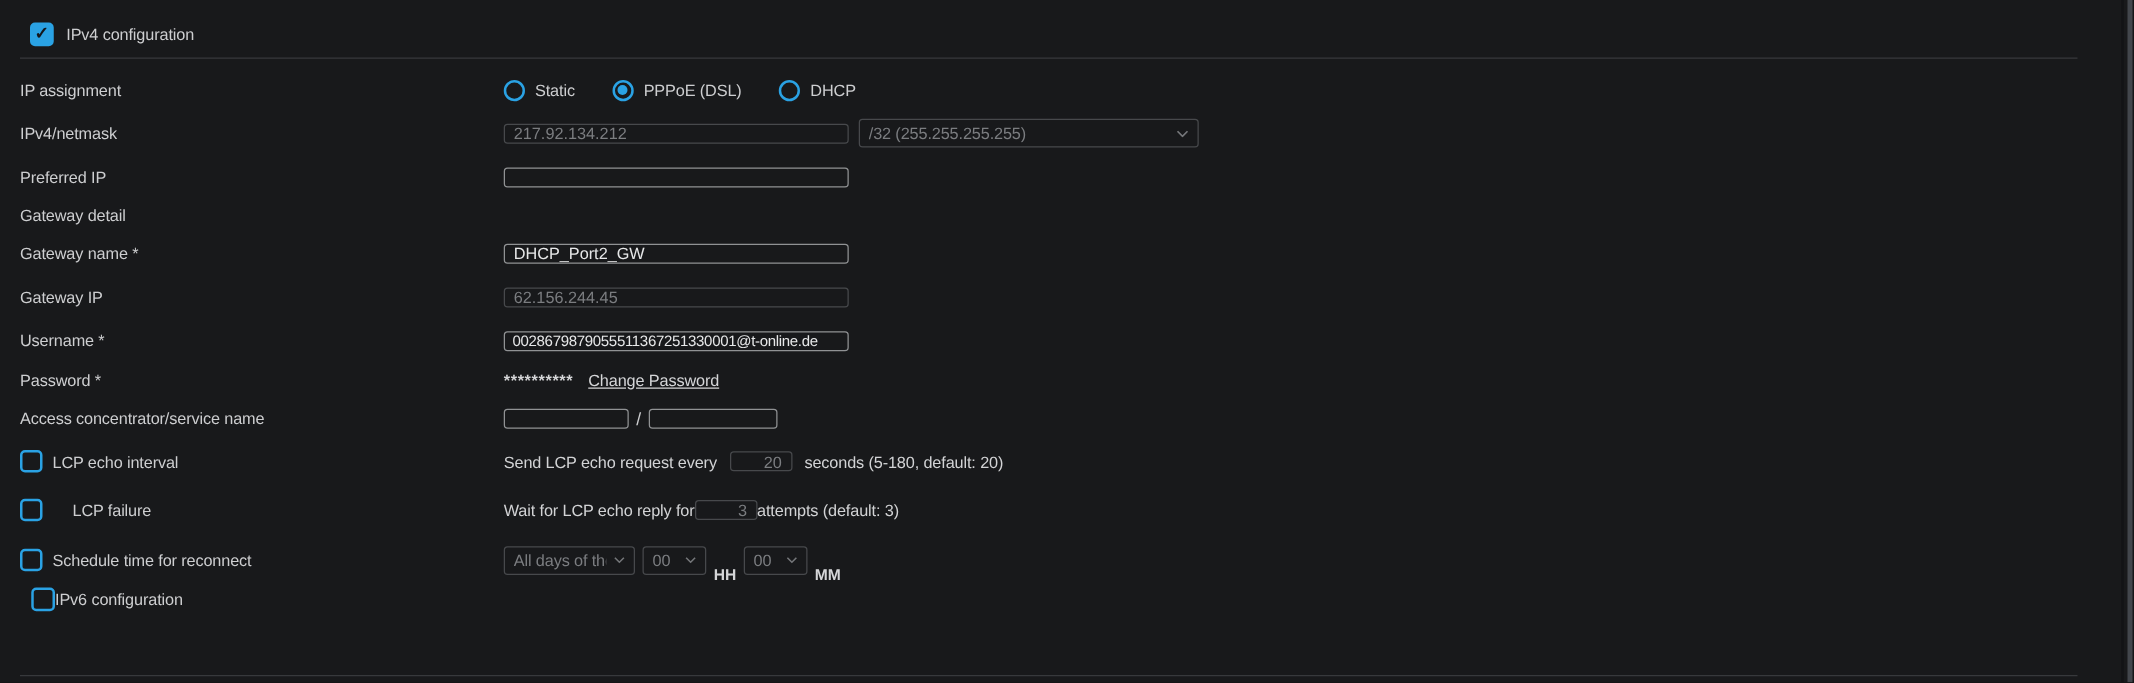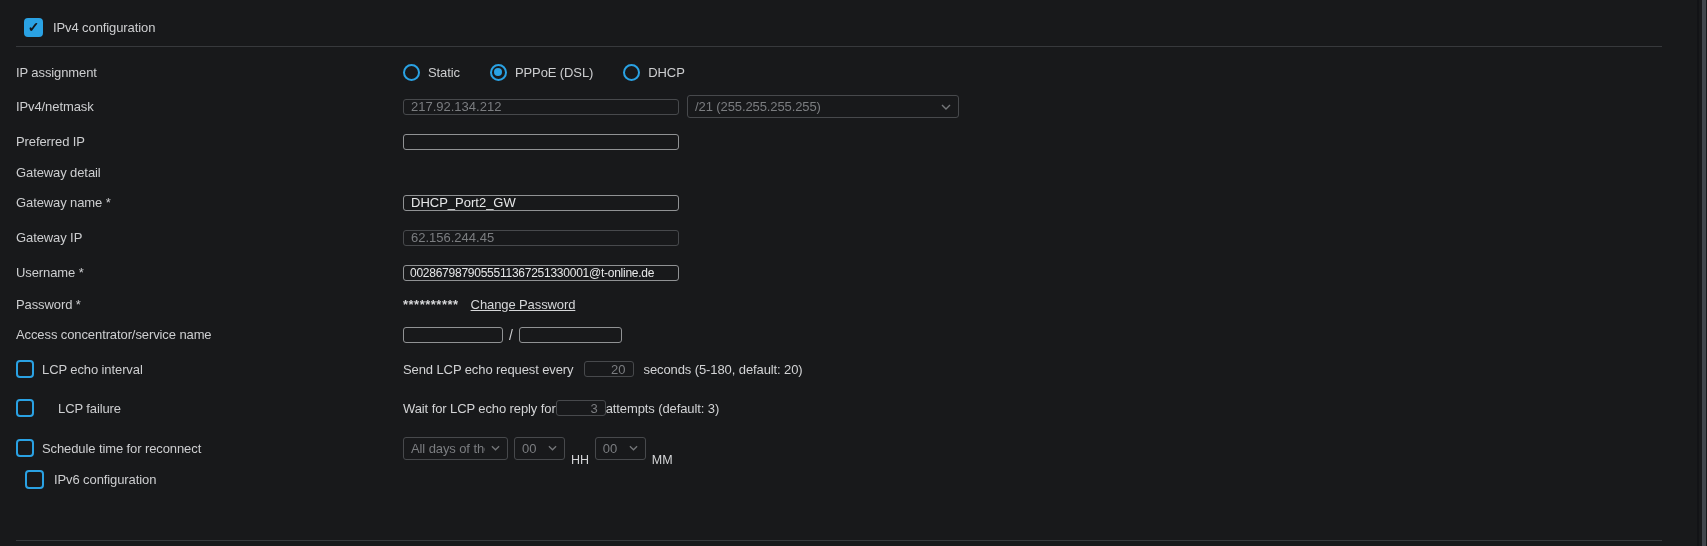--- a/index.html
+++ b/index.html
@@ -55,21 +55,21 @@
   .sel .sel-txt{overflow:hidden;text-overflow:clip;white-space:nowrap;}
   .w-mask{width:272px;margin-left:8px;}
   .w-day{width:105px;}
   .w-hm{width:51px;}
 
   .chev{flex:0 0 auto;margin-left:6px;display:inline-flex;}
 
   .masked{font-weight:700;color:#d5d6d8;letter-spacing:0.5px;}
   .link{color:#d5d6d8;text-decoration:underline;cursor:pointer;margin-left:12px;letter-spacing:-0.1px;}
   .slash{margin:0 6px;color:var(--text);font-size:14px;}
-  .unit-label{margin-left:0;color:#d5d6d8;font-weight:400;font-size:12.5px;margin-top:23px;}
+  .unit-label{margin-left:0;color:#d5d6d8;font-weight:700;font-size:12.5px;margin-top:23px;}
   .static-txt{color:#d2d3d5;}
 
   
   .scrollbar{position:absolute;top:0;right:0;width:10px;height:546px;background:var(--background);border-left:2px solid #121316;}
   .scroll-thumb{position:absolute;top:0;left:3px;width:4px;height:546px;background:var(--scroll-thumb);}
 </style>
 </head>
 <body>
 
 <div id="page">
@@ -100,21 +100,21 @@
         <span>DHCP</span>
       </span>
     </div>
   </div>
 
   <div class="row" style="top:95px;height:23px;">
     <span class="lbl">IPv4/netmask</span>
     <div class="ctl">
       <input class="ti dis w-main" readonly="" value="217.92.134.212" style="">
       <div class="sel w-mask">
-        <span class="sel-txt">/21 (255.255.255.255)</span>
+        <span class="sel-txt">/32 (255.255.255.255)</span>
         <span class="chev">
           <svg width="10" height="6" viewBox="0 0 10 6">
               <path d="M1 1 L5 5 L9 1" stroke="#75777a" stroke-width="1.4" fill="none"></path>
             </svg>
         </span>
       </div>
     </div>
   </div>
 
   <div class="row" style="top:130px;height:23px;">
@@ -225,21 +225,21 @@
           <svg width="9" height="6" viewBox="0 0 10 6">
               <path d="M1 1 L5 5 L9 1" stroke="#75777a" stroke-width="1.4" fill="none"></path>
             </svg>
         </span>
       </div>
       <span class="unit-label">MM</span>
     </div>
   </div>
 
   <div class="row" style="top:469px;height:20px;">
-    <div style="position:absolute;left:25px;display:flex;align-items:center;gap:10px;">
+    <div style="position:absolute;left:25px;display:flex;align-items:center;">
       <span class="checkbox">
         
       </span>
       <span>IPv6 configuration</span>
     </div>
   </div>
   <div class="divider" style="top:540px;"></div>
 
   <div class="scrollbar">
     <div class="scroll-thumb"></div>

